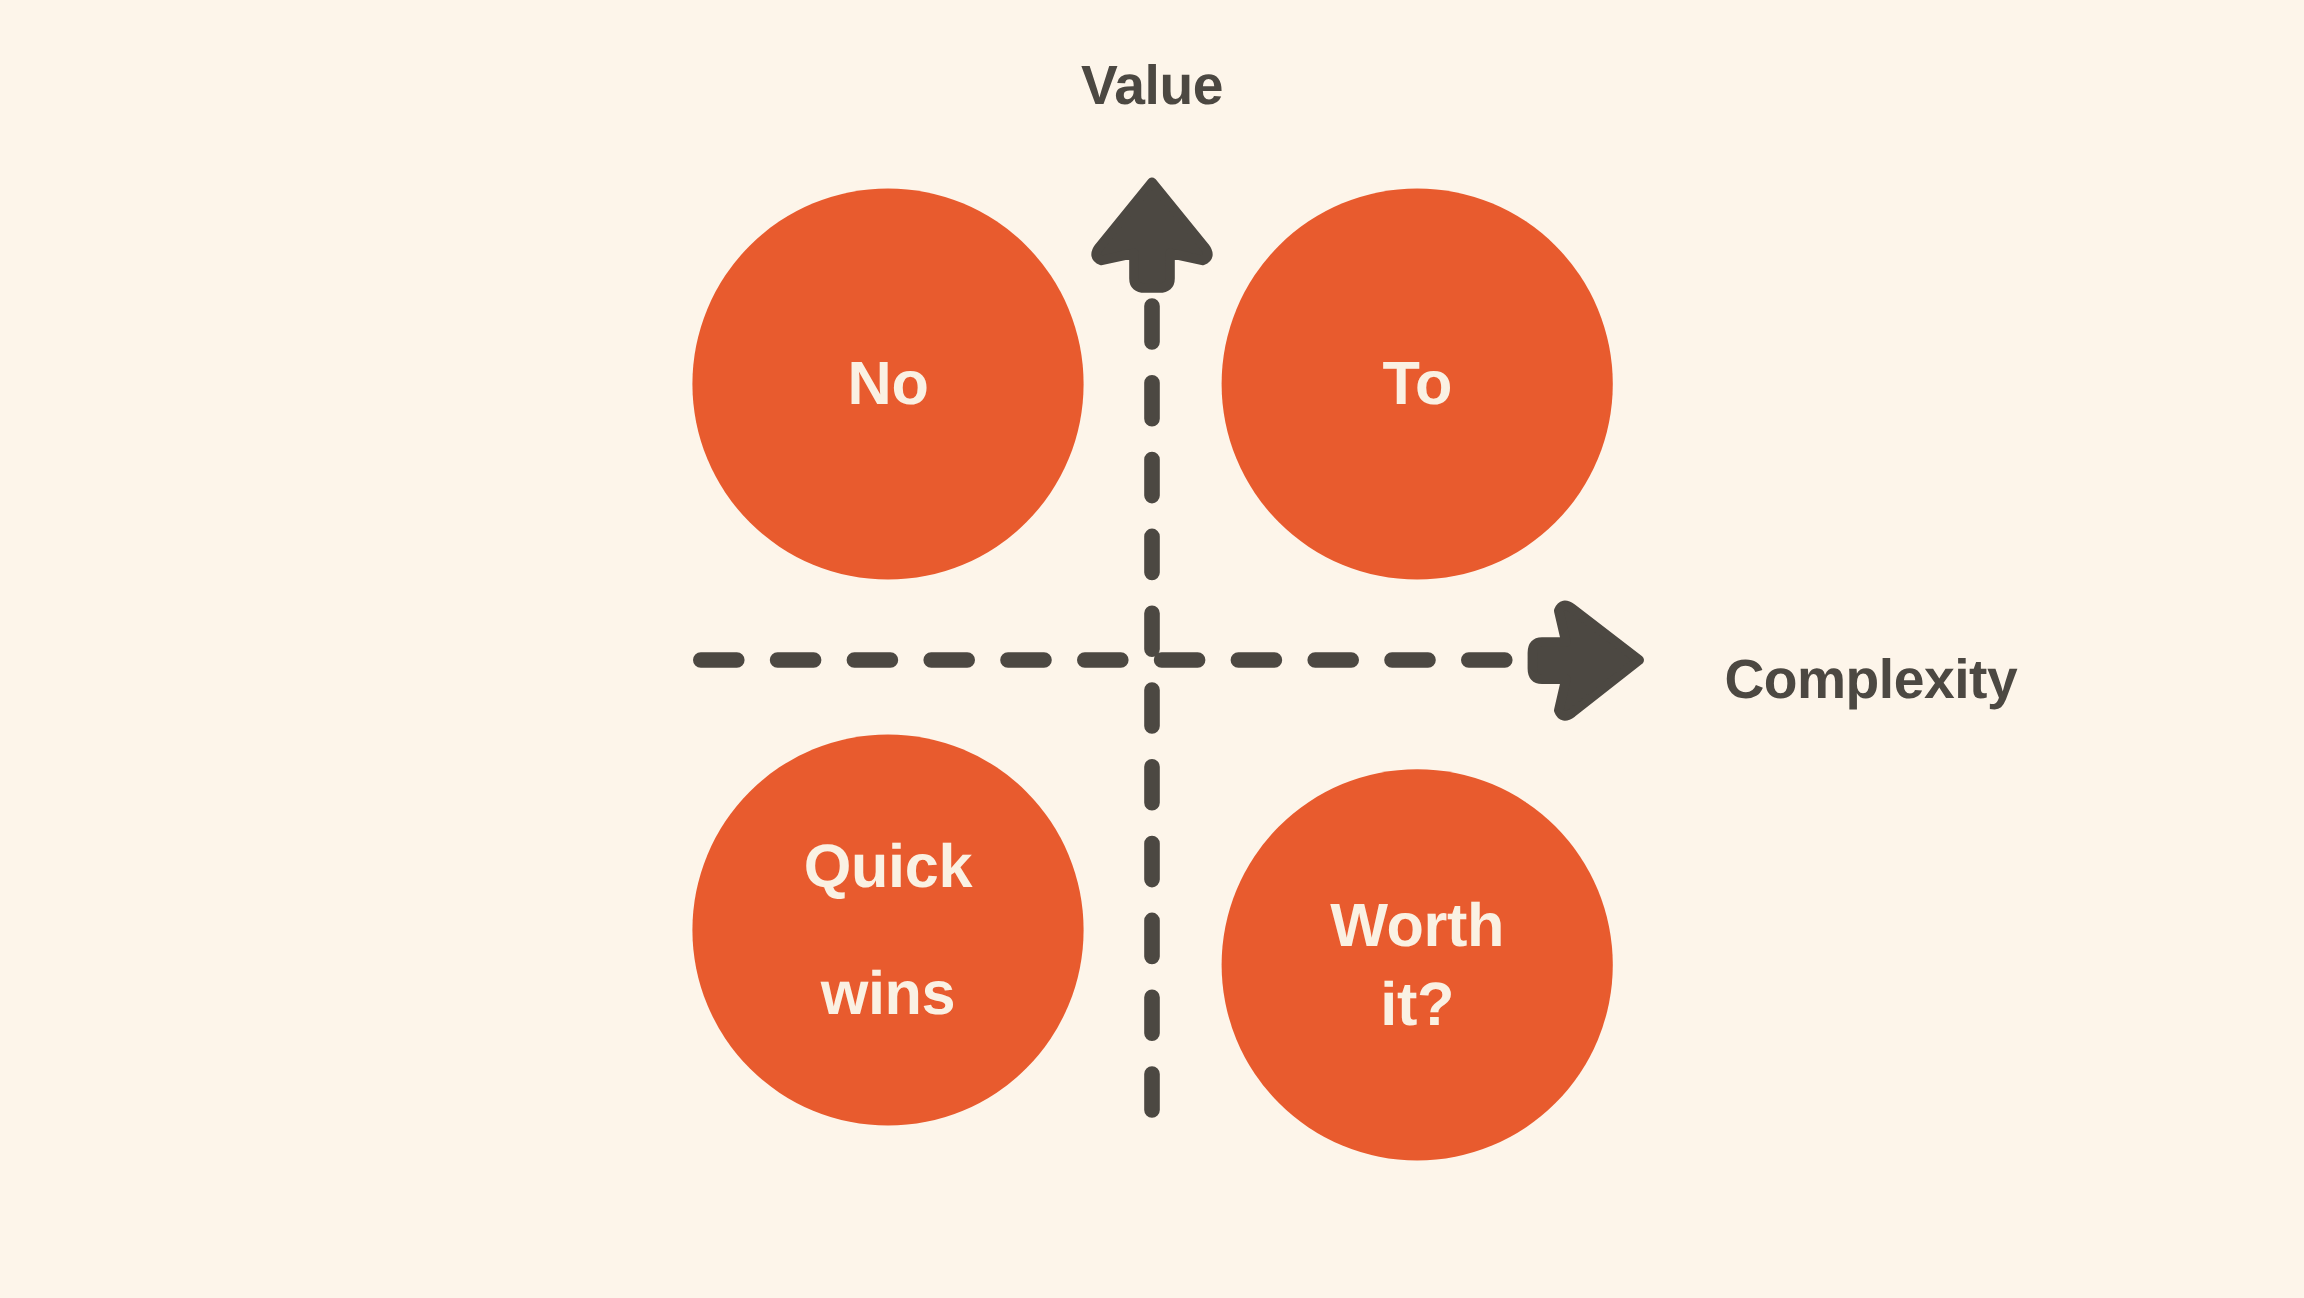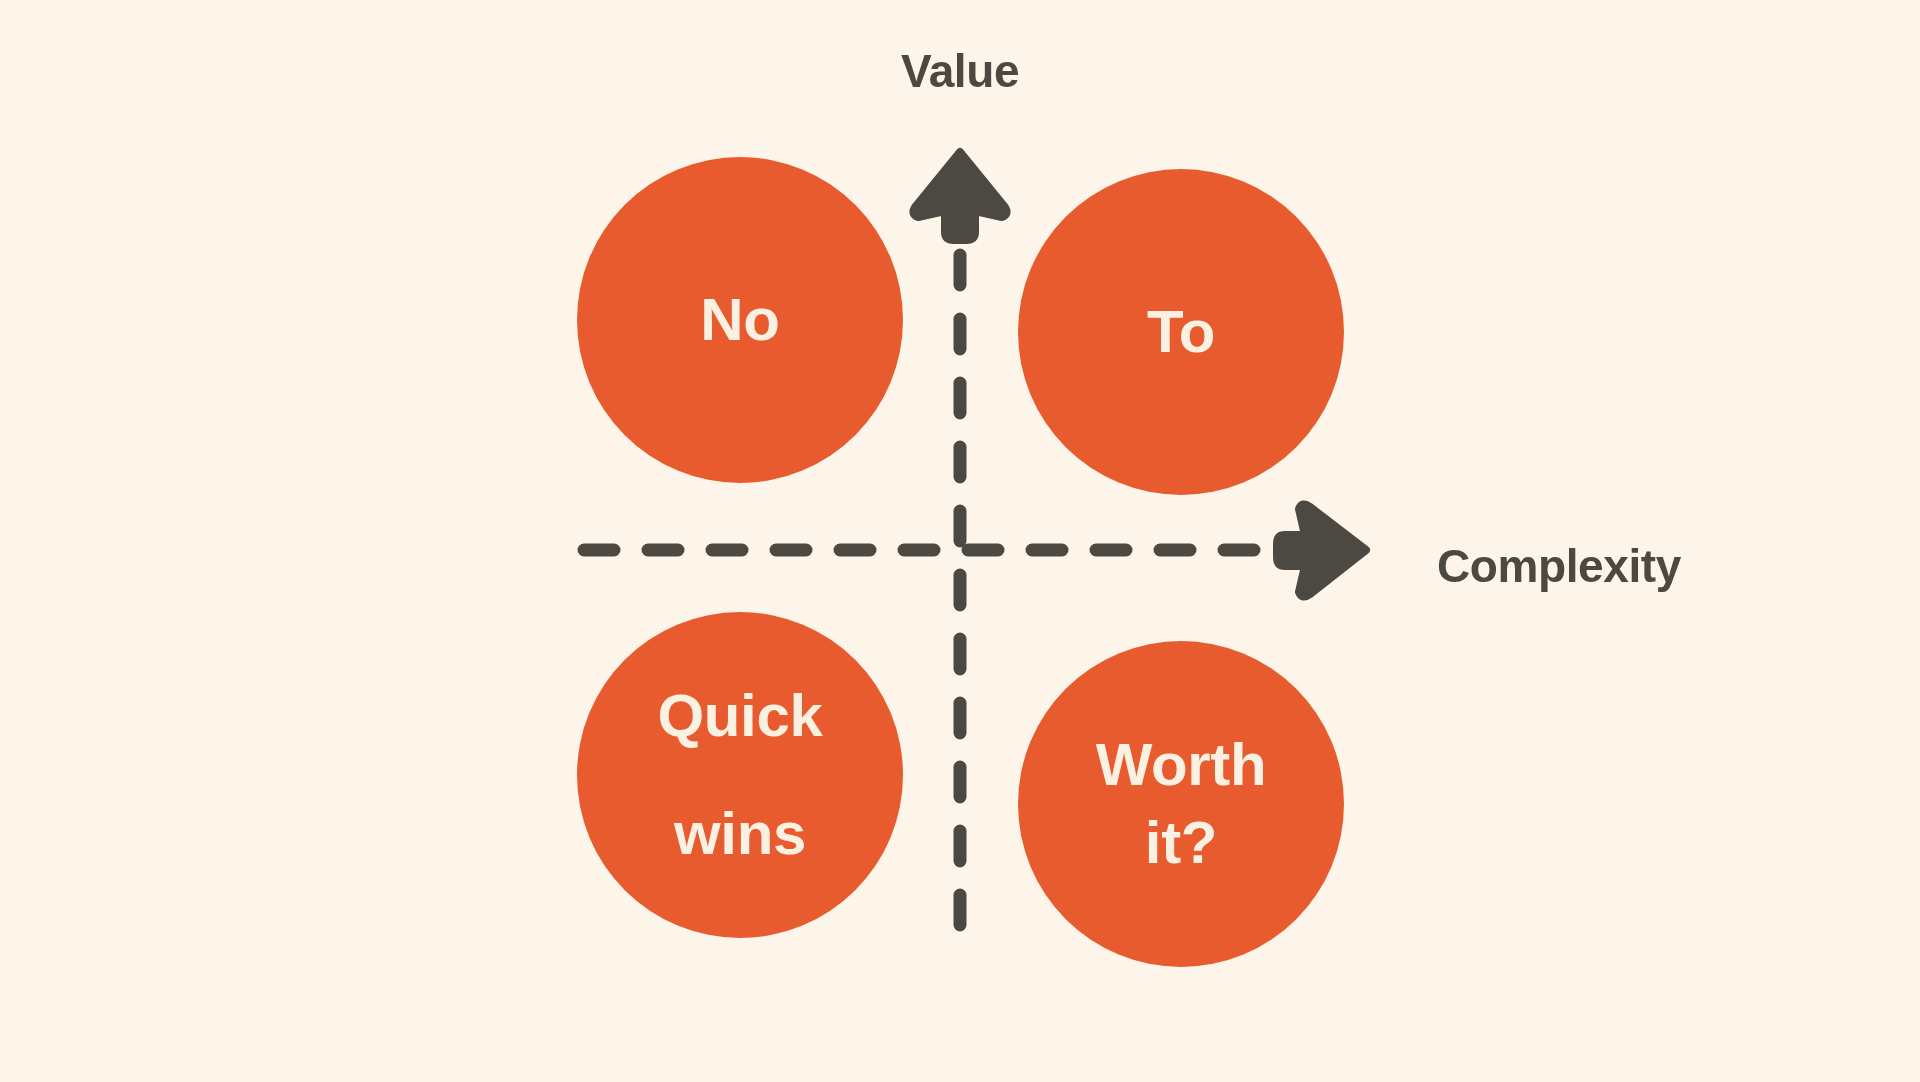--- a/index.html
+++ b/index.html
@@ -66,29 +66,29 @@
     display: flex;
     flex-direction: column;
     align-items: center;
     justify-content: center;
     box-sizing: border-box;
   }
   .bubble-line {
     color: #FAF1E3;
     font-family: "Liberation Sans", sans-serif;
     font-weight: 700;
-    font-size: 60px;
+    font-size: 51px;
     line-height: 1.3;
     text-align: center;
     white-space: nowrap;
     letter-spacing: -0.3px;
   }
 
   #bubble-no-brainer  { left: 577px;  top: 157px; }
-  #bubble-to-consider { left: 1018px; top: 169px; }
+  #bubble-to-consider { left: 1018px; top: 157px; }
   #bubble-quick-wins  { left: 577px;  top: 612px; gap: 40px; }
   #bubble-worth-it    { left: 1018px; top: 641px; }
 </style>
 </head>
 <body>
 
 <div id="matrix-root">
 
   <svg class="axes-svg" viewBox="0 0 1920 1082" aria-hidden="true">
 

